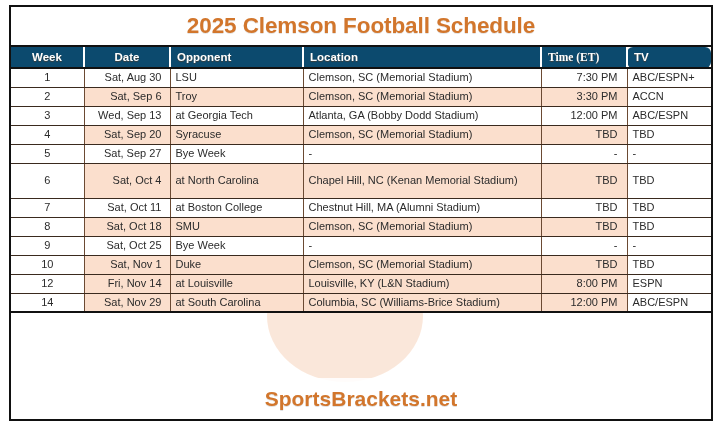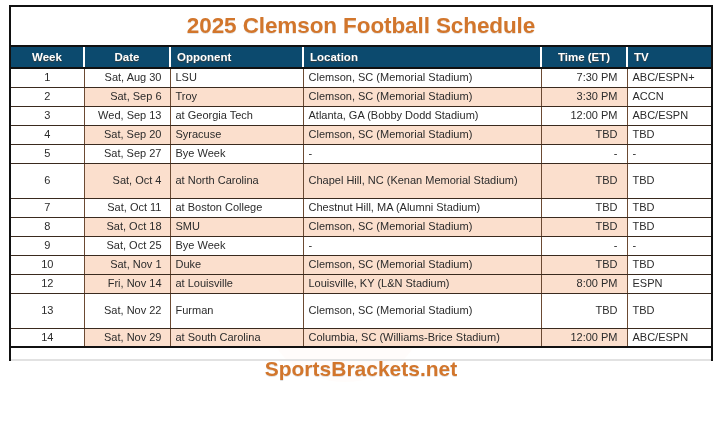--- a/index.html
+++ b/index.html
@@ -29,21 +29,21 @@
     opacity: 0.20;
     pointer-events: none;
     z-index: 0;
   }
 
   #frame {
     position: relative;
     z-index: 1;
     border: 2px solid #111111;
     width: 704px;
-    height: 356px;
+    height: 416px;
     background: transparent;
     display: flex;
     flex-direction: column;
   }
 
   
   .title-bar {
     height: 40px;
     flex: 0 0 40px;
     background: rgba(255,255,255,0.80);
@@ -81,22 +81,22 @@
     font-weight: bold;
     height: 21px;
     padding: 0 6px;
     border-right: 2px solid #ffffff;
     border-bottom: 2px solid #111111;
     text-align: left;
     white-space: nowrap;
     text-shadow: 0 1px 1px rgba(120,50,0,0.45);
   }
   thead th.ctr { text-align: center; }
-  thead th.rgt { text-align: center; }
-  thead th:last-child { border-right: none; }
+  thead th.rgt { text-align: left; font-family: Liberation Serif, serif; }
+  thead th:last-child { border-right: none; border-radius: 6px; }
 
   tbody td {
     font-size: 11px;
     color: #2b2b2b;
     height: 19px;
     padding: 1px 5px;
     border-right: 1px solid #6b4a33;
     border-bottom: 1px solid #3a2a1e;
     line-height: 1.18;
     overflow: hidden;
@@ -255,28 +255,20 @@
               <td class="tv">TBD</td>
             </tr>
             <tr class="shade">
               <td class="week">12</td>
               <td class="date">Fri, Nov 14</td>
               <td class="opp">at Louisville</td>
               <td class="loc">Louisville, KY (L&amp;N Stadium)</td>
               <td class="time">8:00 PM</td>
               <td class="tv">ESPN</td>
             </tr>
-            <tr class="plain tall">
-              <td class="week">13</td>
-              <td class="date">Sat, Nov 22</td>
-              <td class="opp">Furman</td>
-              <td class="loc">Clemson, SC (Memorial Stadium)</td>
-              <td class="time">TBD</td>
-              <td class="tv">TBD</td>
-            </tr>
             <tr class="shade">
               <td class="week">14</td>
               <td class="date">Sat, Nov 29</td>
               <td class="opp">at South Carolina</td>
               <td class="loc">Columbia, SC (Williams-Brice Stadium)</td>
               <td class="time">12:00 PM</td>
               <td class="tv">ABC/ESPN</td>
             </tr>
           </tbody>
       </table>

